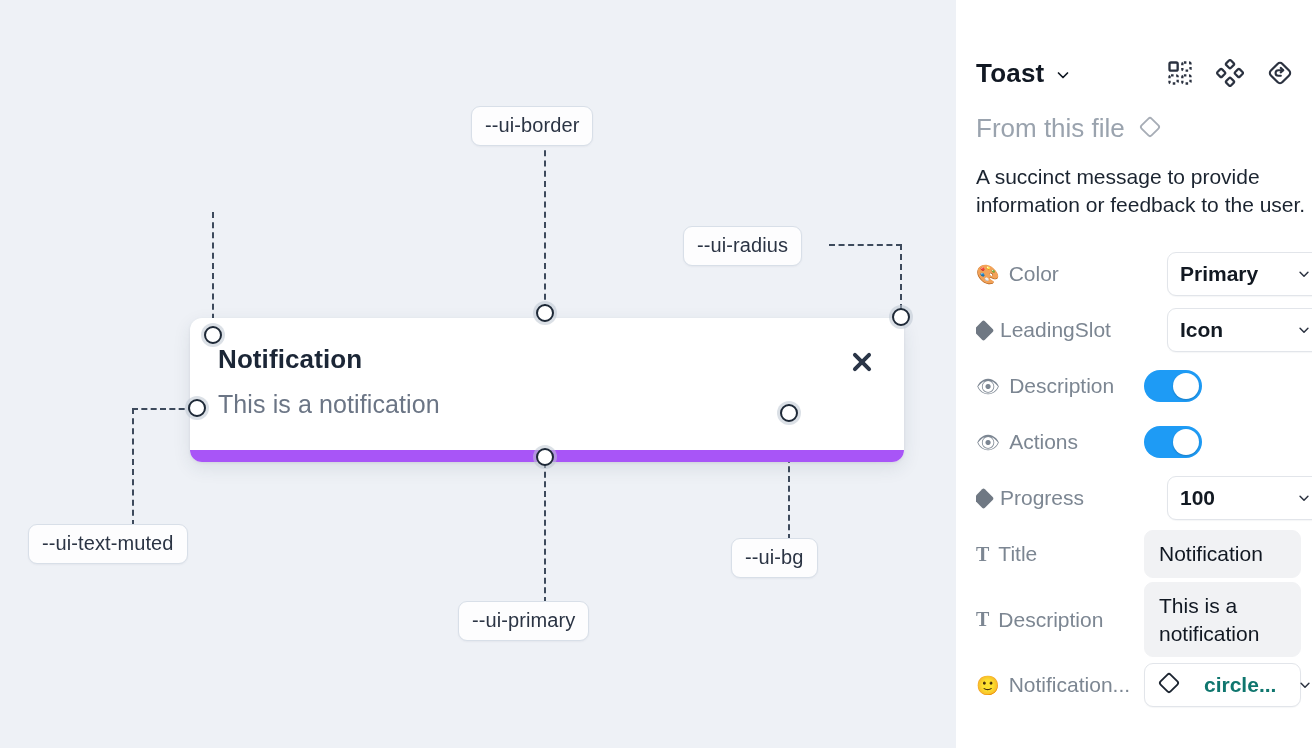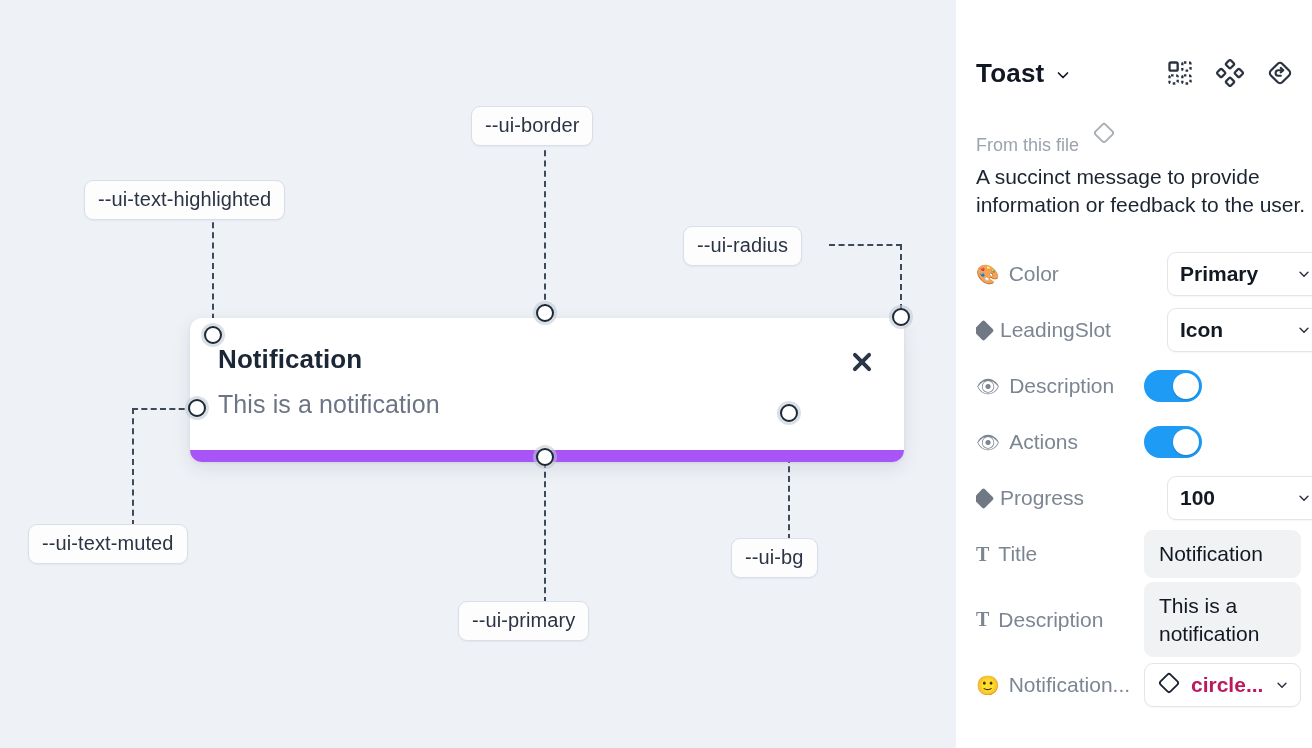--- a/index.html
+++ b/index.html
@@ -85,21 +85,21 @@
     margin-left:11px;width:16px;height:16px;cursor:pointer;
     display:inline-block;position:relative;top:2px;
   }
   .caret svg{display:block;}
   .head-icons{margin-left:auto;display:flex;align-items:center;gap:22px;padding-right:10px;}
   .hicon{width:28px;height:28px;cursor:pointer;display:block;}
 
   .fromfile{
     position:absolute;left:20px;top:113px;display:flex;align-items:center;gap:12px;
   }
-  .fromfile-lbl{font-size:18px;color:#9aa3ae;margin-top:22px;}
+  .fromfile-lbl{font-size:26px;color:#9aa3ae;}
   .desc-block{
     position:absolute;left:20px;top:163px;width:330px;
     font-size:21px;line-height:1.32;color:#1b2430;
   }
 
   
   .props{position:absolute;left:20px;top:246px;width:336px;}
   .prow{
     position:relative;display:flex;align-items:center;
     min-height:56px;
@@ -142,36 +142,35 @@
     position:relative;cursor:pointer;
   }
   .toggle .knob{
     position:absolute;right:3px;top:3px;width:26px;height:26px;
     border-radius:50%;background:#fff;
     box-shadow:0 1px 2px rgba(0,0,0,.2);
   }
   .icon-select{
     width:157px;box-sizing:border-box;
     background:#fff;border:1px solid #e2e5ea;border-radius:9px;
-    height:44px;display:flex;align-items:center;gap:9px;padding:0 11px;
-    font-size:21px;color:#be185d;cursor:pointer;
+    height:44px;display:flex;align-items:center;gap:22px;padding:0 11px;
+    font-size:21px;color:#0f766e;cursor:pointer;
     box-shadow:0 1px 1px rgba(30,45,70,.04);
   }
   .icon-select .val{font-weight:600;}
   .icon-select .chev{margin-left:auto;}
 </style>
 </head>
 <body>
 
 <div class="root">
 
   <div class="canvas">
 
     <div class="dash-v" style="left:212px;top:212px;height:118px;"></div>
-    <div class="chip" style="left:84px;top:180px;">--ui-text-highlighted</div>
     <div class="anchor" style="left:204px;top:326px;"></div>
 
     <div class="dash-v" style="left:544px;top:140px;height:170px;"></div>
     <div class="chip" style="left:471px;top:106px;">--ui-border</div>
     <div class="anchor" style="left:536px;top:304px;"></div>
 
     <div class="dash-h" style="left:829px;top:244px;width:73px;"></div>
     <div class="dash-v" style="left:900px;top:244px;height:66px;"></div>
     <div class="chip" style="left:683px;top:226px;">--ui-radius</div>
     <div class="anchor" style="left:892px;top:308px;"></div>

